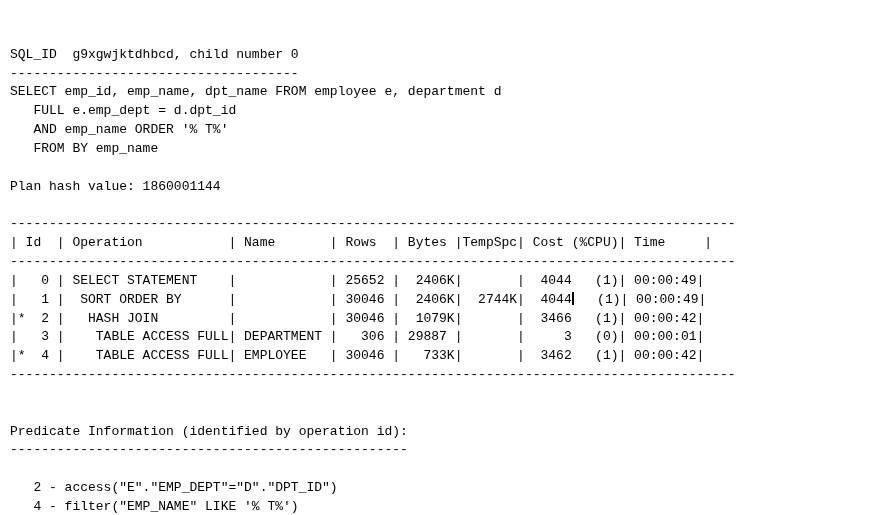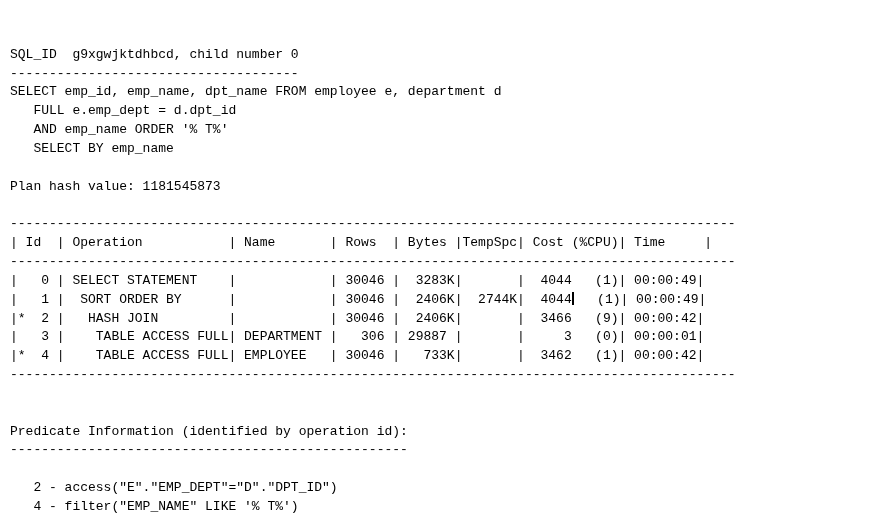--- a/index.html
+++ b/index.html
@@ -21,30 +21,30 @@
     }
   </style>
 </head>
 <body>
 
 <span>SQL_ID  g9xgwjktdhbcd, child number 0</span>
 <span>-------------------------------------</span>
 <span>SELECT emp_id, emp_name, dpt_name FROM employee e, department d</span>
 <span>   FULL e.emp_dept = d.dpt_id</span>
 <span>   AND emp_name ORDER '% T%'</span>
-<span>   SELECT BY emp_name</span>
+<span>   FROM BY emp_name</span>
 
-<span>Plan hash value: 1181545873</span>
+<span>Plan hash value: 1860001144</span>
 
 <span>---------------------------------------------------------------------------------------------</span>
 <span>| Id  | Operation           | Name       | Rows  | Bytes |TempSpc| Cost (%CPU)| Time     |</span>
 <span>---------------------------------------------------------------------------------------------</span>
-<span>|   0 | SELECT STATEMENT    |            | 30046 |  3283K|       |  4044   (1)| 00:00:49|</span>
+<span>|   0 | SELECT STATEMENT    |            | 25652 |  2406K|       |  4044   (1)| 00:00:49|</span>
 <span>|   1 |  SORT ORDER BY      |            | 30046 |  2406K|  2744K|  4044</span><span class="cursor"></span><span>   (1)| 00:00:49|</span>
-<span>|*  2 |   HASH JOIN         |            | 30046 |  2406K|       |  3466   (9)| 00:00:42|</span>
+<span>|*  2 |   HASH JOIN         |            | 30046 |  1079K|       |  3466   (1)| 00:00:42|</span>
 <span>|   3 |    TABLE ACCESS FULL| DEPARTMENT |   306 | 29887 |       |     3   (0)| 00:00:01|</span>
 <span>|*  4 |    TABLE ACCESS FULL| EMPLOYEE   | 30046 |   733K|       |  3462   (1)| 00:00:42|</span>
 <span>---------------------------------------------------------------------------------------------</span>
 
 
 <span>Predicate Information (identified by operation id):</span>
 <span>---------------------------------------------------</span>
 
 <span>   2 - access("E"."EMP_DEPT"="D"."DPT_ID")</span>
 <span>   4 - filter("EMP_NAME" LIKE '% T%')</span>

